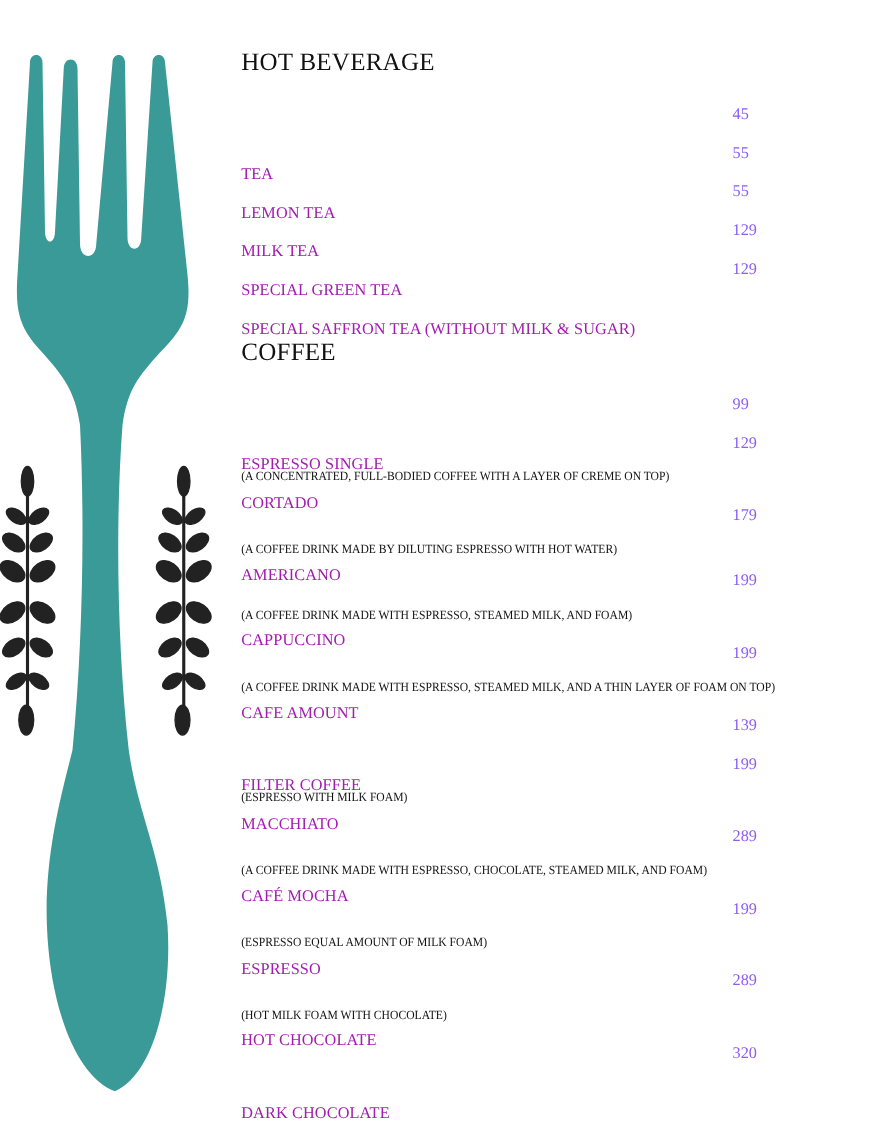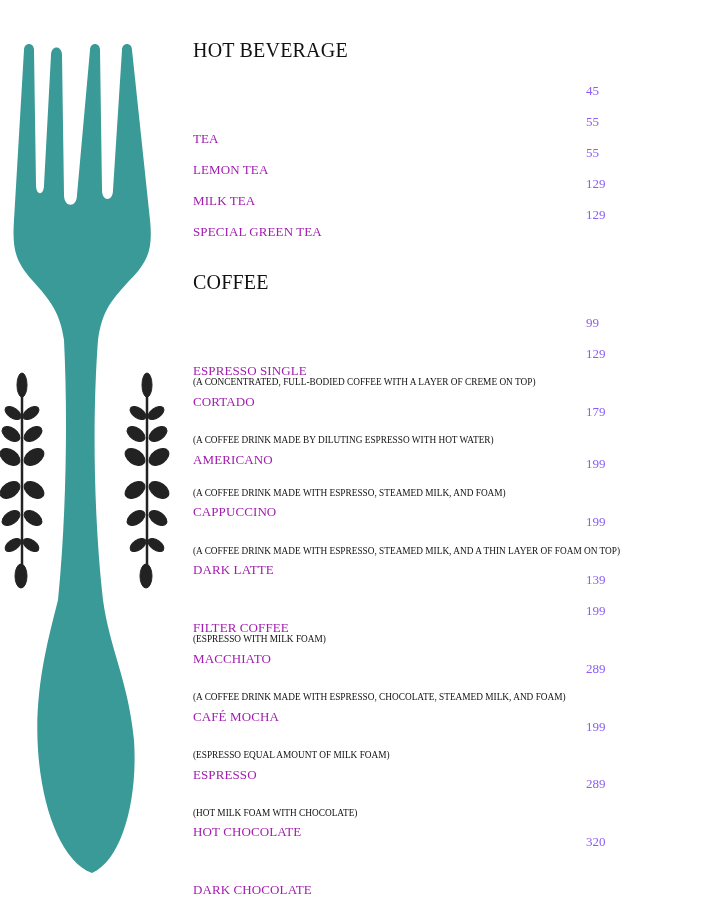--- a/index.html
+++ b/index.html
@@ -100,20 +100,21 @@
   </div>
   <div class="row" style="top:145px">
     <span class="item-name">MILK TEA</span>
     <span class="item-price">55</span>
   </div>
   <div class="row" style="top:176px">
     <span class="item-name">SPECIAL GREEN TEA</span>
     <span class="item-price">129</span>
   </div>
   <div class="row" style="top:207px">
+    <span class="item-name">SPECIAL SAFFRON TEA (WITHOUT MILK &amp; SUGAR)</span>
     <span class="item-price">129</span>
   </div>
 
   <div class="section-title" style="top:271px">COFFEE</div>
 
   <div class="row" style="top:315px">
     <span class="item-name">ESPRESSO SINGLE</span>
     <span class="item-price">99</span>
   </div>
 
@@ -129,21 +130,21 @@
   </div>
   <div class="desc" style="top:434px">(A COFFEE DRINK MADE BY DILUTING ESPRESSO WITH HOT WATER)</div>
 
   <div class="row" style="top:456px">
     <span class="item-name">CAPPUCCINO</span>
     <span class="item-price">199</span>
   </div>
   <div class="desc" style="top:487px">(A COFFEE DRINK MADE WITH ESPRESSO, STEAMED MILK, AND FOAM)</div>
 
   <div class="row" style="top:514px">
-    <span class="item-name">DARK LATTE</span>
+    <span class="item-name">CAFE AMOUNT</span>
     <span class="item-price">199</span>
   </div>
   <div class="desc" style="top:545px">(A COFFEE DRINK MADE WITH ESPRESSO, STEAMED MILK, AND A THIN LAYER OF FOAM ON TOP)</div>
 
   <div class="row" style="top:572px">
     <span class="item-name">FILTER COFFEE</span>
     <span class="item-price">139</span>
   </div>
 
   <div class="row" style="top:603px">

